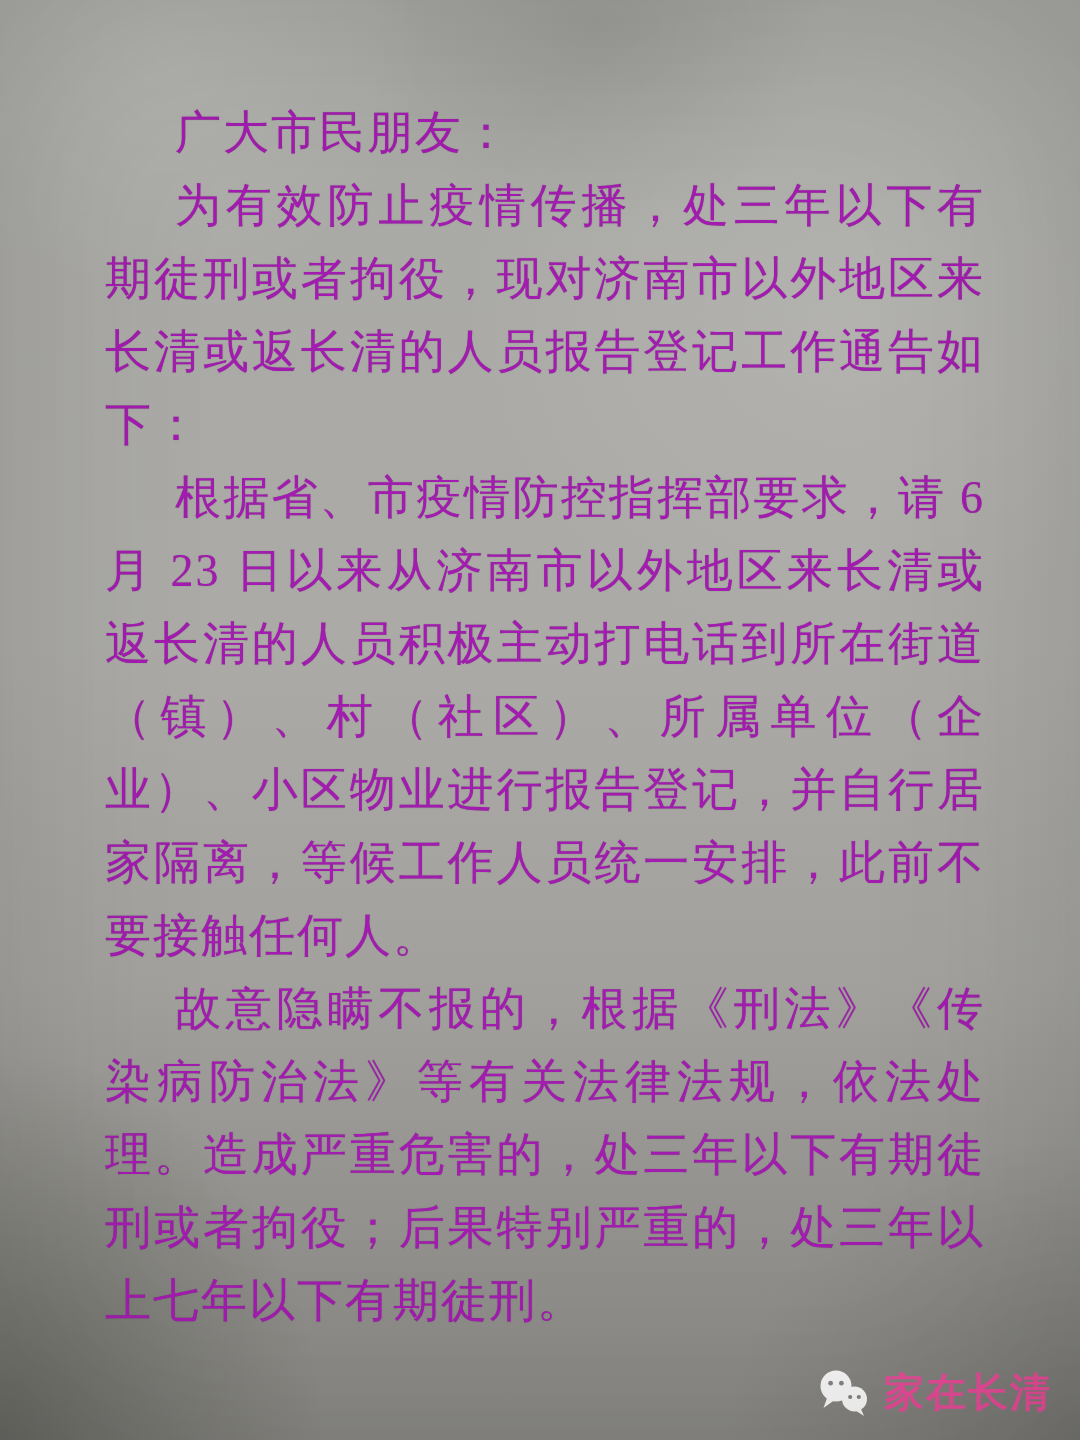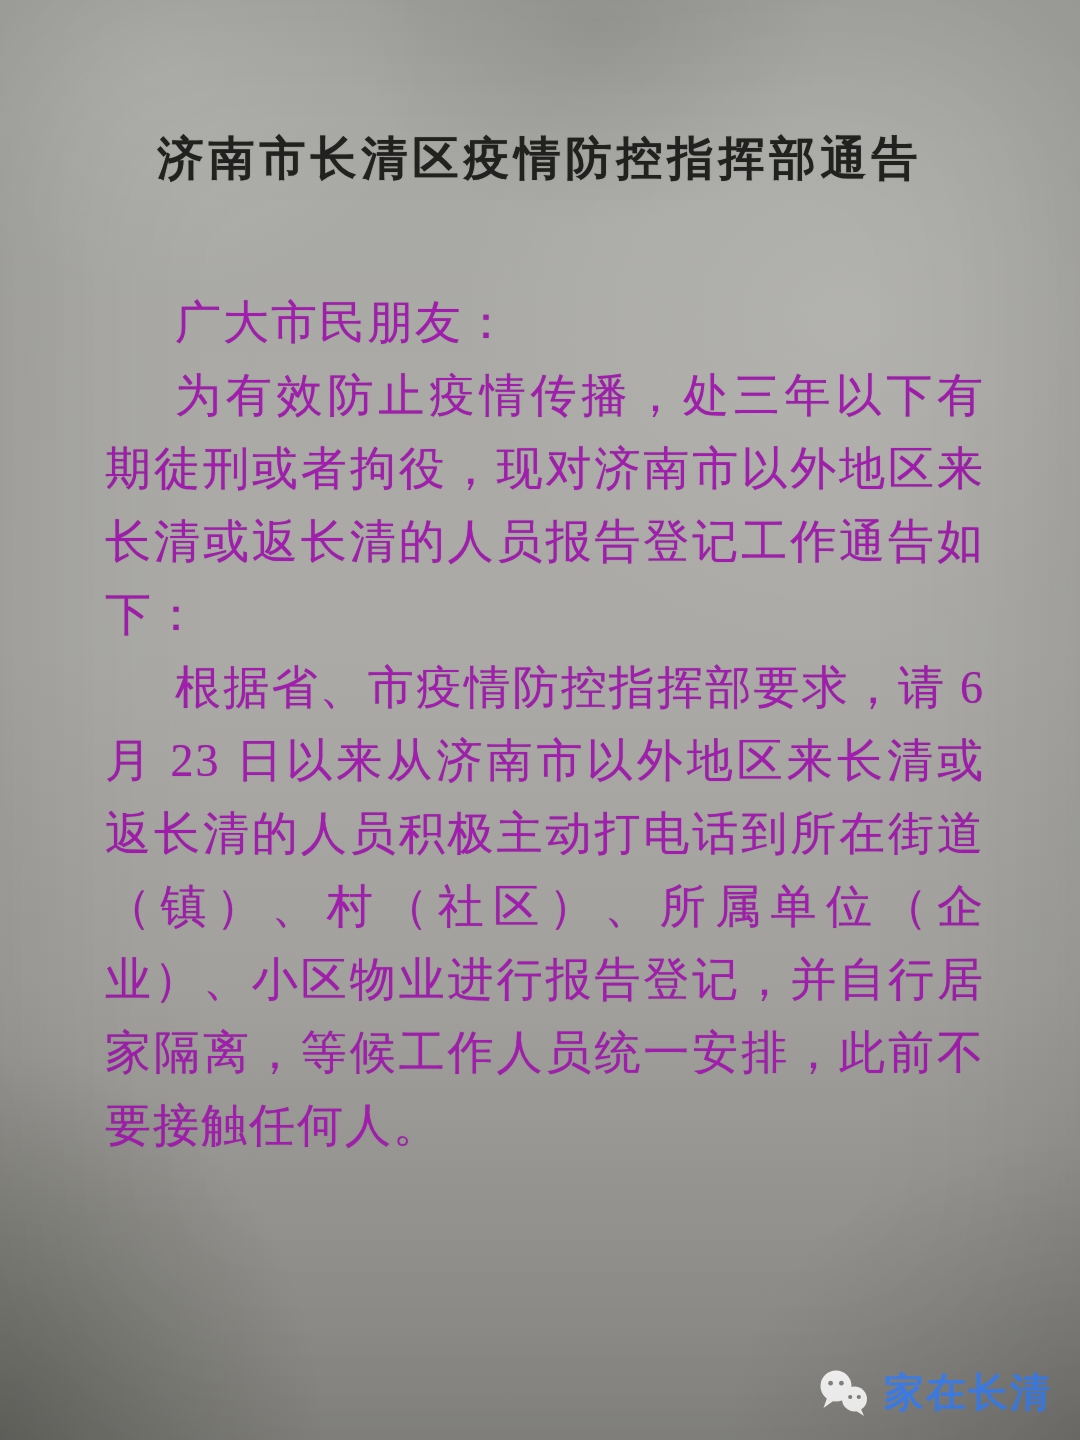--- a/index.html
+++ b/index.html
@@ -80,40 +80,40 @@
     bottom: 20px;
     display: flex;
     align-items: center;
     gap: 12px;
     opacity: 0.93;
   }
   .watermark .wm-label {
     font-family: "Liberation Sans", "DejaVu Sans", sans-serif;
     font-size: 40px;
     font-weight: bold;
-    color: #3b82f6;
+    color: #ec4899;
     letter-spacing: 2px;
   }
   .wm-icon {
     display: block;
   }
 </style>
 </head>
 <body>
 
 <div class="photo-bg"></div>
 
 <div class="doc">
 
-  <h1 class="doc-title">济南市长清区疫情防控指挥部通告</h1>
 
   <div class="body-text">
     <p class="para salutation">广大市民朋友：</p>
     <p class="para">为有效防止疫情传播，处三年以下有期徒刑或者拘役，现对济南市以外地区来长清或返长清的人员报告登记工作通告如下：</p>
     <p class="para">根据省、市疫情防控指挥部要求，请 6 月 23 日以来从济南市以外地区来长清或返长清的人员积极主动打电话到所在街道（镇）、村（社区）、所属单位（企业）、小区物业进行报告登记，并自行居家隔离，等候工作人员统一安排，此前不要接触任何人。</p>
+    <p class="para">故意隐瞒不报的，根据《刑法》《传染病防治法》等有关法律法规，依法处理。造成严重危害的，处三年以下有期徒刑或者拘役；后果特别严重的，处三年以上七年以下有期徒刑。</p>
   </div>
 
 
   <div class="watermark">
     <span>
       <svg class="wm-icon" width="56" height="48" viewBox="0 0 56 48">
         <defs>
           <mask id="wxm">
             <rect x="0" y="0" width="56" height="48" fill="#000"></rect>
             <circle cx="20" cy="17" r="15.5" fill="#fff"></circle>

